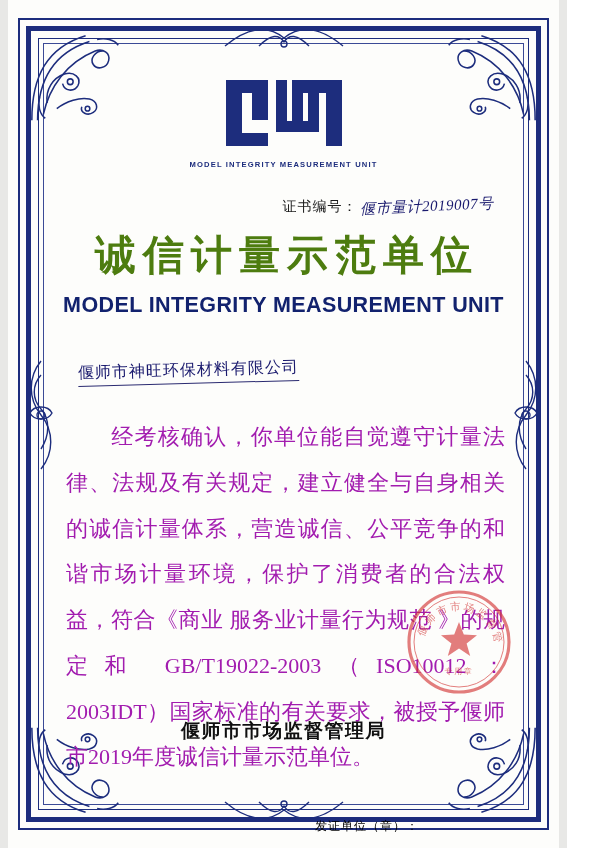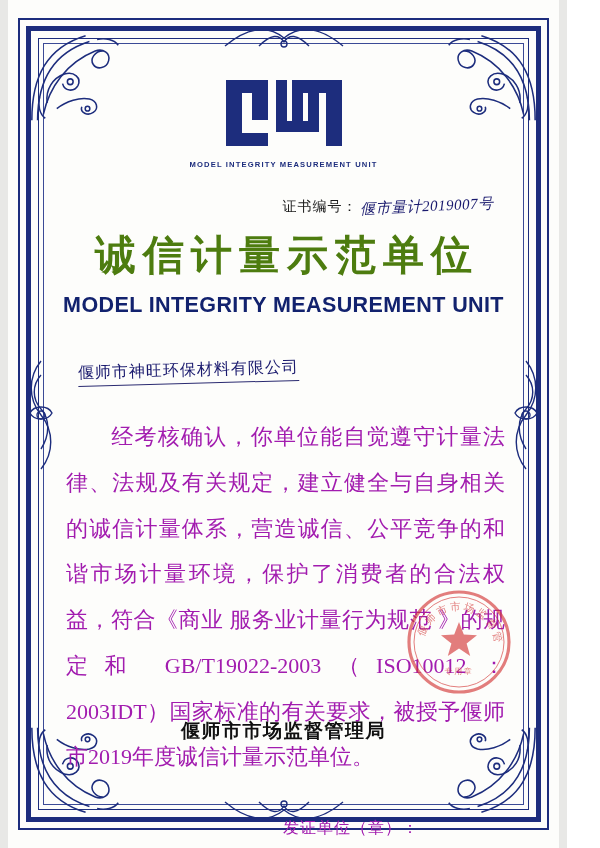--- a/index.html
+++ b/index.html
@@ -172,22 +172,22 @@
     text-align: justify;
     text-justify: inter-ideograph;
     font-family: Liberation Serif, serif;
   }
   .body-text .indent { display:inline-block; width: 2em; }
 
   .issuer-row {
     margin-top: 38px;
     text-align: right;
     padding-right: 96px;
-    font-size: 16px;
-    color: #a21caf;
+    font-size: 12px;
+    color: #000000;
     letter-spacing: 1px;
     font-family: Liberation Serif, serif;
   }
 
   .footer-org {
     position: absolute;
     left: 0;
     right: 0;
     bottom: 52px;
     text-align: center;

